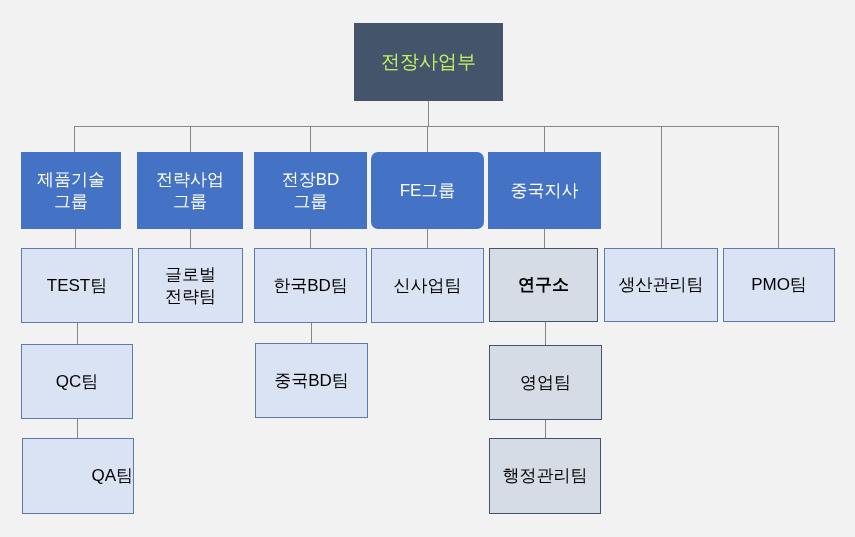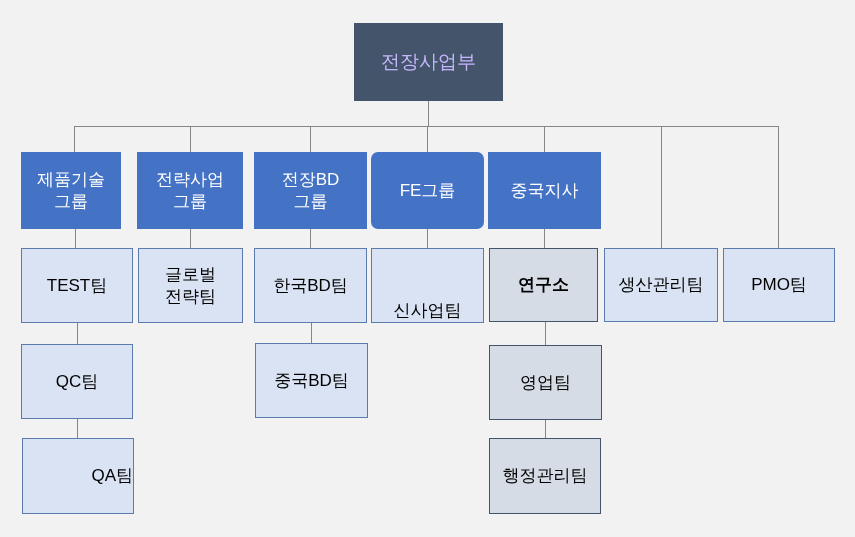--- a/index.html
+++ b/index.html
@@ -27,21 +27,21 @@
     align-items: center;
     justify-content: center;
     text-align: center;
     font-size: 17px;
     line-height: 1.28;
     color: #000000;
   }
   .node span { white-space: pre-line; }
   .node.root {
     background: #44546A;
-    color: #c4b5fd;
+    color: #bef264;
     font-size: 19px;
   }
   .node.group {
     background: #4472C4;
     color: #FFFFFF;
   }
   .node.team {
     background: #DAE3F3;
     border: 1.5px solid #5B7BAF;
   }
@@ -108,21 +108,21 @@
   <div class="node team" style="left:21px; top:248px; width:112px; height:75px;">
     <span>TEST팀</span>
   </div>
   <div class="node team" style="left:138px; top:248px; width:105px; height:75px;">
     <span>글로벌
 전략팀</span>
   </div>
   <div class="node team" style="left:254px; top:248px; width:113px; height:75px;">
     <span>한국BD팀</span>
   </div>
-  <div class="node team" style="left:371px; top:248px; width:113px; height:75px;align-items:flex-end;">
+  <div class="node team" style="left:371px; top:248px; width:113px; height:75px;">
     <span>신사업팀</span>
   </div>
   <div class="node gray" style="left:489px; top:248px; width:109px; height:74px;font-weight:bold;">
     <span>연구소</span>
   </div>
   <div class="node team" style="left:604px; top:248px; width:114px; height:74px;">
     <span>생산관리팀</span>
   </div>
   <div class="node team" style="left:723px; top:248px; width:112px; height:74px;">
     <span>PMO팀</span>

